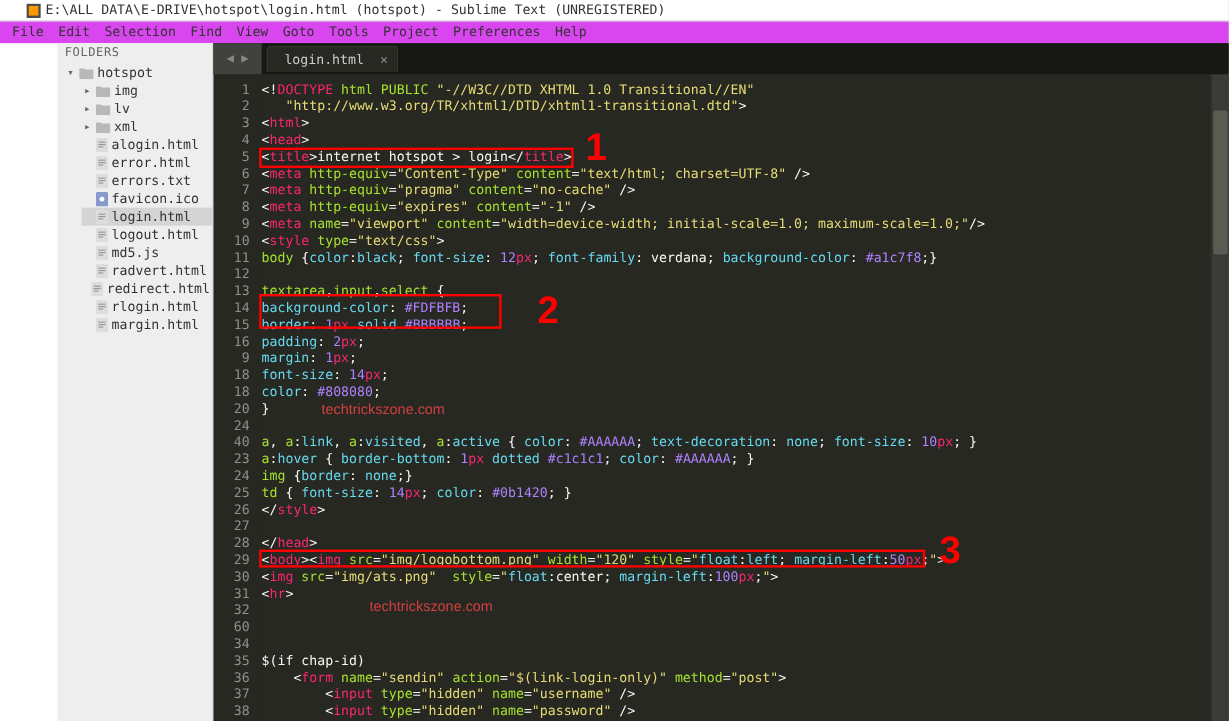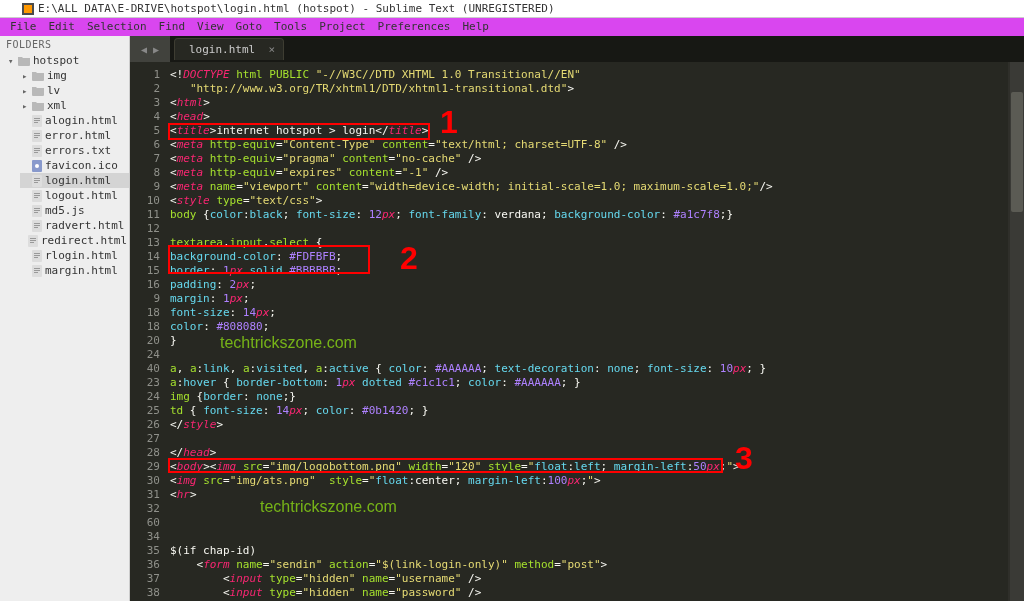--- a/index.html
+++ b/index.html
@@ -5,21 +5,21 @@
 * { margin: 0; padding: 0; box-sizing: border-box; }
 body { font-family: "Consolas", "Monaco", monospace; font-size: 12px; background: #fff; overflow: hidden; width: 1024px; height: 601px; }
 
 .title-bar { background: #fff; height: 18px; display: flex; align-items: center; padding-left: 22px; border-bottom: 1px solid #ccc; }
 .title-bar .icon { width: 12px; height: 12px; margin-right: 4px; display: inline-flex; }
 .title-bar .title { font-size: 11px; color: #333; }
 
 .menu-bar { background: #d946ef; height: 18px; display: flex; align-items: flex-start; padding-left: 4px; gap: 0; }
 .menu-bar .menu-item { font-size: 11px; color: #333; padding: 2px 6px; cursor: default; }
 
-.main { display: flex; height: calc(601px - 36px); }
+.main { display: flex; height: calc(601px - 36px); margin-left: 48px; }
 
 .sidebar { width: 130px; background: #eeeeee; border-right: 1px solid #ccc; display: flex; flex-direction: column; }
 .sidebar-header { font-size: 10px; color: #666; padding: 3px 6px; letter-spacing: 0.5px; }
 .tree { padding-left: 6px; }
 .tree-item { display: flex; align-items: center; padding: 1px 2px; font-size: 11px; color: #333; cursor: pointer; }
 .tree-item .arrow { width: 10px; display: inline-block; color: #666; font-size: 9px; }
 .tree-item .folder-icon { width: 12px; height: 10px; margin-right: 3px; display: inline-flex; }
 .tree-item .file-icon { width: 10px; height: 12px; margin-right: 3px; display: inline-flex; }
 .tree-item.active { background: #d4d4d4; }
 .tree-children { padding-left: 14px; }
@@ -31,24 +31,24 @@
 .tab .close { position: absolute; right: 8px; top: 4px; color: #888; font-size: 11px; }
 
 .code-wrap { flex: 1; display: flex; overflow: hidden; position: relative; }
 .gutter { width: 40px; background: #272822; text-align: right; padding-right: 10px; color: #8f908a; font-size: 11px; line-height: 14px; padding-top: 6px; }
 .code { flex: 1; background: #272822; color: #f8f8f2; font-size: 11px; line-height: 14px; padding-top: 6px; white-space: pre; position: relative; }
 
 .minimap { width: 16px; background: #2f2f2a; }
 
 .hl-box { position: absolute; border: 2px solid #ff0000; pointer-events: none; }
 .annotation { position: absolute; color: #ff0000; font-size: 32px; font-weight: bold; font-family: Arial, sans-serif; }
-.watermark { position: absolute; color: #84cc16; font-size: 16px; font-family: Arial, sans-serif; opacity: 0.85; }
-
-
-.t-tag { color: #f92672; font-style: italic; }
+.watermark { position: absolute; color: #ef4444; font-size: 12px; font-family: Arial, sans-serif; opacity: 0.85; }
+
+
+.t-tag { color: #f92672; }
 .t-attr { color: #a6e22e; }
 .t-str { color: #e6db74; }
 .t-num { color: #ae81ff; }
 .t-prop { color: #66d9ef; }
 .t-sel { color: #a6e22e; }
 .t-pun { color: #f8f8f2; }
 .t-txt { color: #f8f8f2; }
 .t-func { color: #66d9ef; }
 
 .scrollbar-v { position: absolute; right: 0; top: 26px; bottom: 0; width: 14px; background: #3a3a36; }

